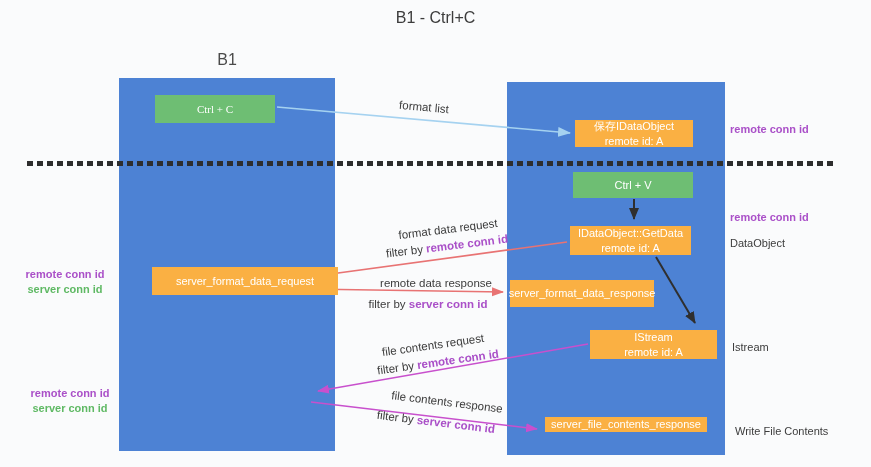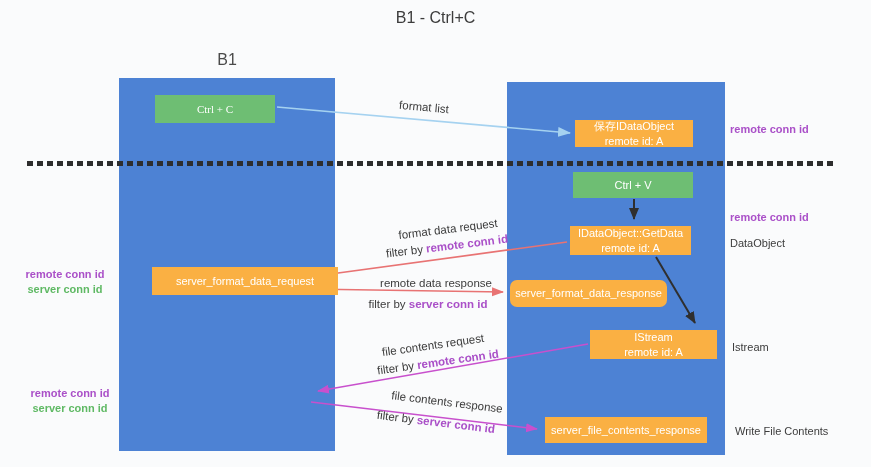--- a/index.html
+++ b/index.html
@@ -95,31 +95,31 @@
 
   <div class="box orange" style="left:570px;top:226px;width:121px;height:29px;">
     <span>IDataObject::GetData</span>
     <span>remote id: A</span>
   </div>
 
   <div class="box orange" style="left:152px;top:267px;width:186px;height:28px;">
     <span>server_format_data_request</span>
   </div>
 
-  <div class="box orange" style="left:510px;top:280px;width:157px;height:27px;border-radius:7px;">
+  <div class="box orange" style="left:510px;top:280px;width:144px;height:27px;">
     <span>server_format_data_response</span>
   </div>
 
   <div class="box orange" style="left:590px;top:330px;width:127px;height:29px;">
     <span>IStream</span>
     <span>remote id: A</span>
   </div>
 
 
-  <div class="box orange" style="left:545px;top:417px;width:162px;height:26px;">
+  <div class="box orange" style="left:545px;top:417px;width:162px;height:15px;">
     <span>server_file_contents_response</span>
   </div>
 
   <div class="flow-label" style="left:424px;top:107px;transform:translate(-50%,-50%) rotate(5deg);">
     <span>format list</span>
   </div>
 
   <div class="flow-label" style="left:448px;top:229px;transform:translate(-50%,-50%) rotate(-7deg);">
     <span>format data request</span>
   </div>

